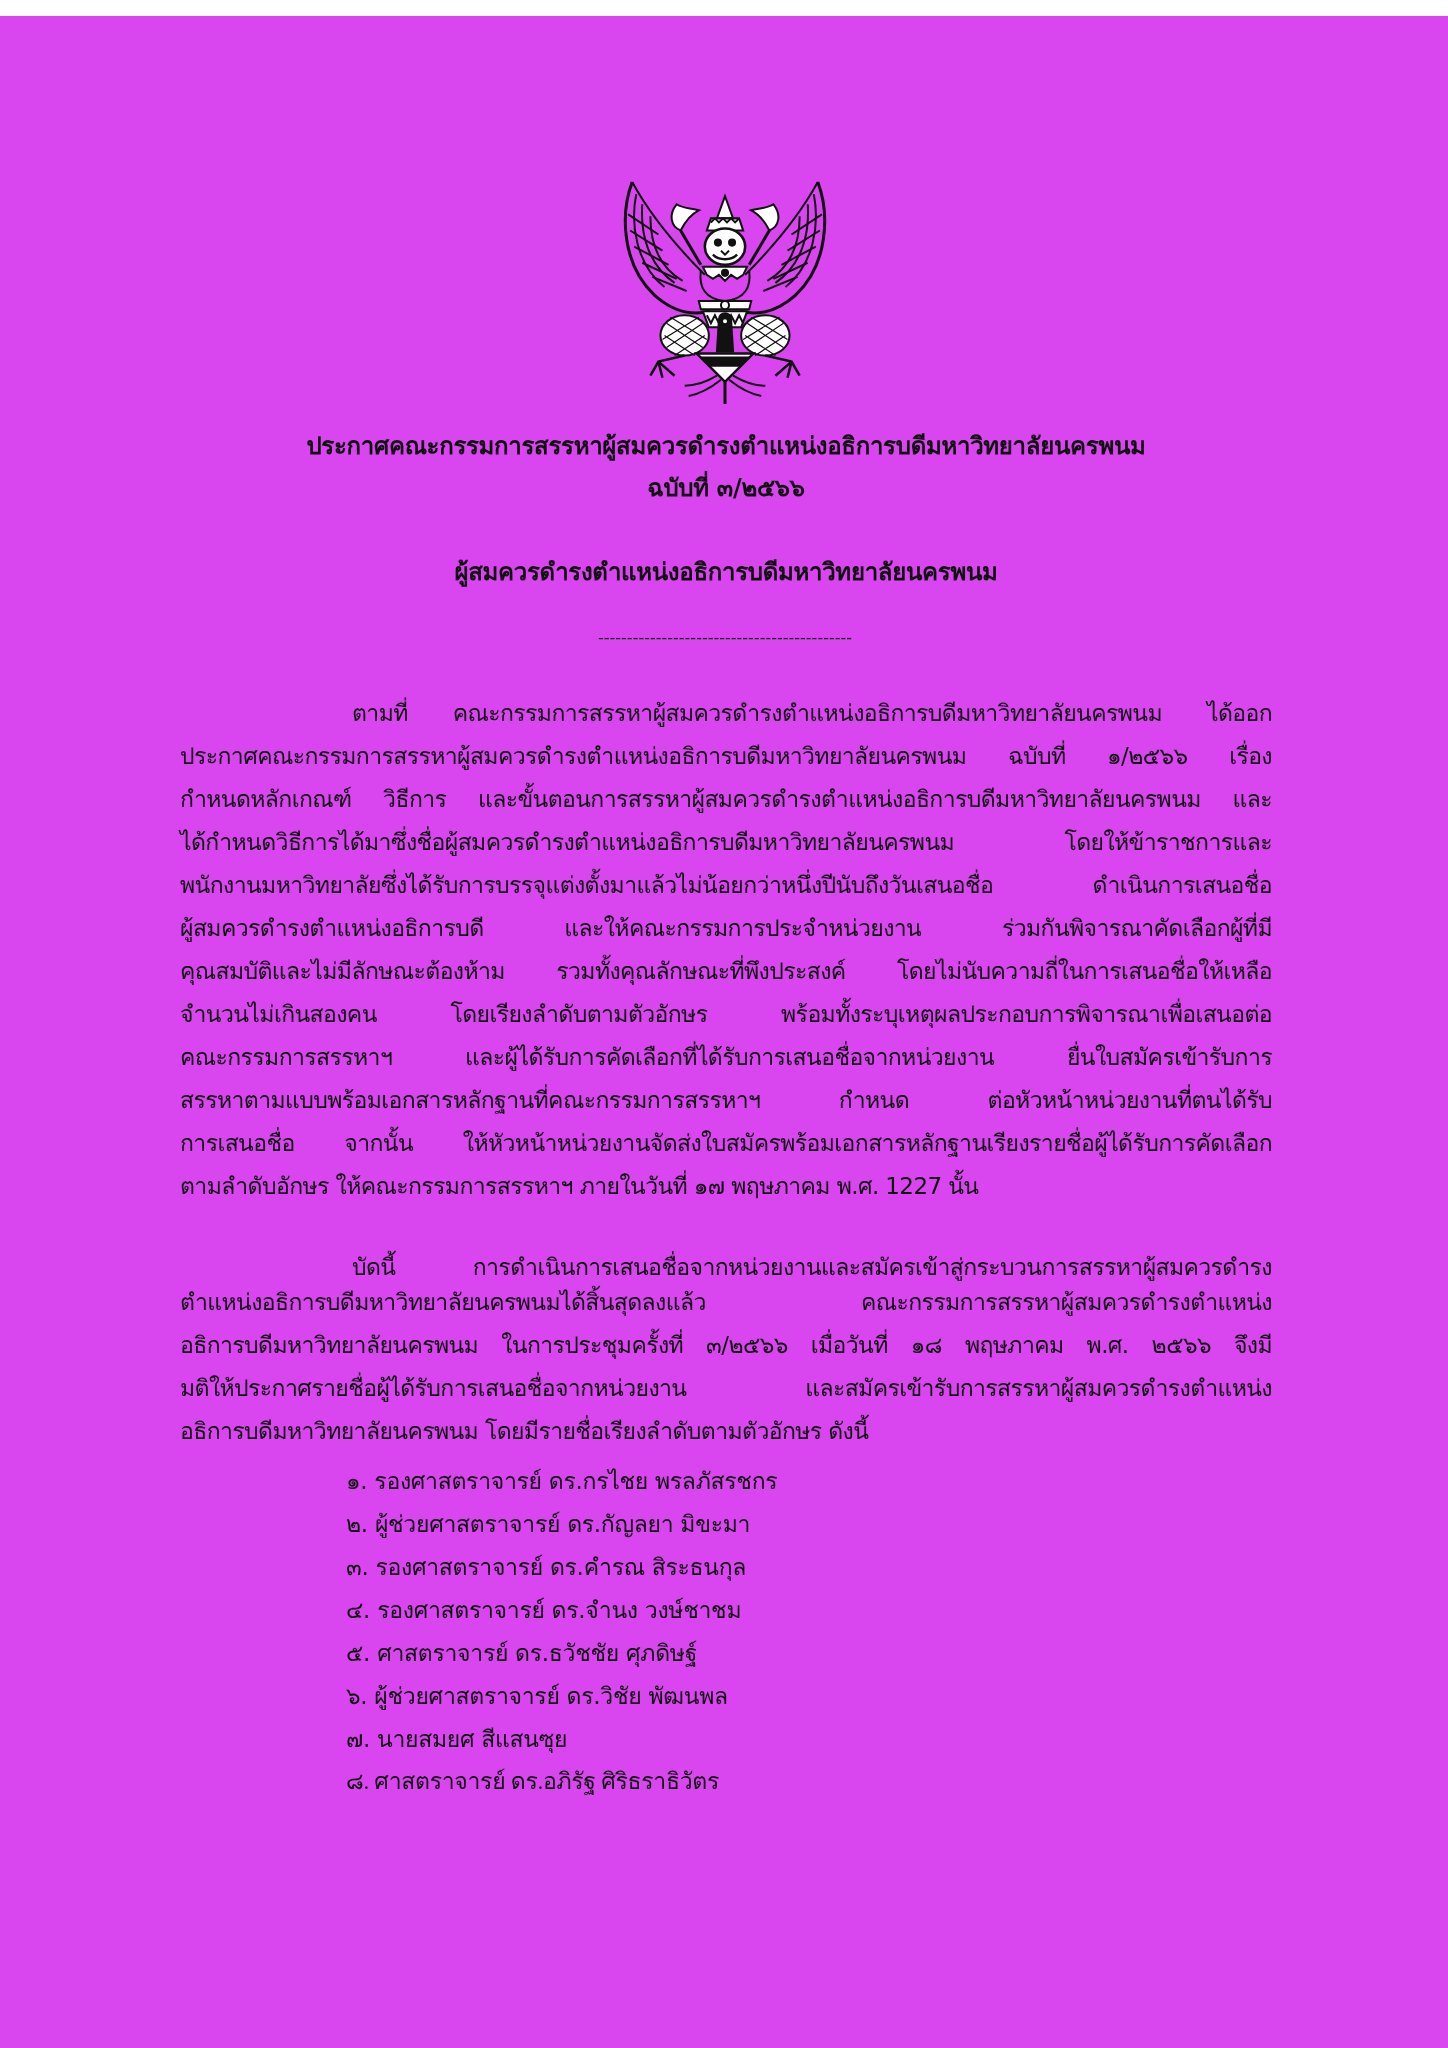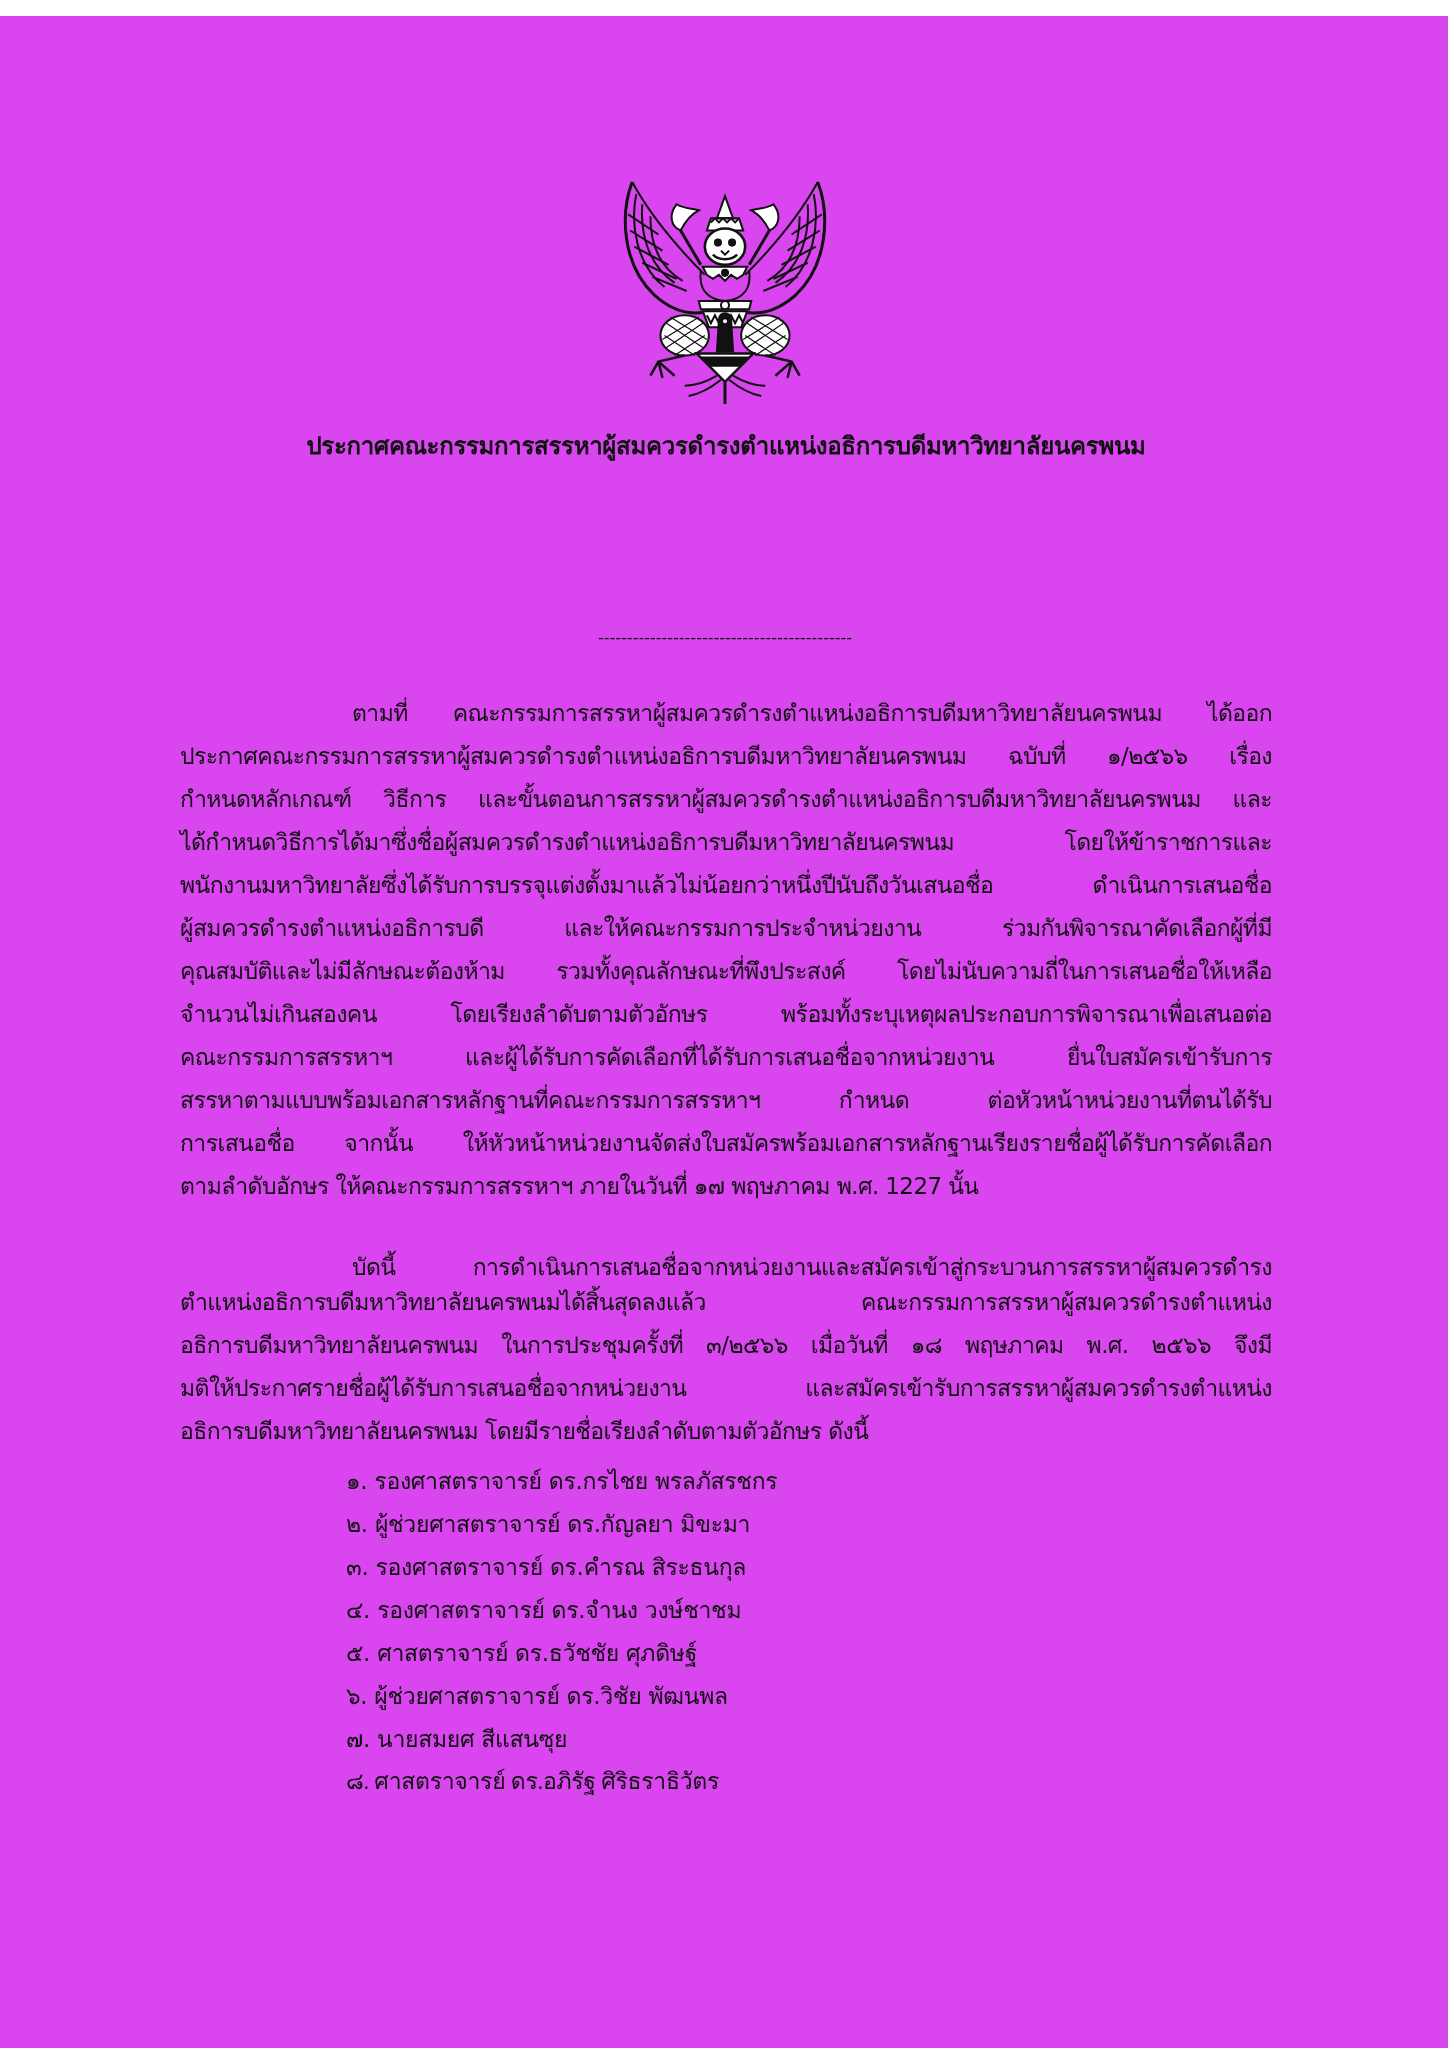--- a/index.html
+++ b/index.html
@@ -153,20 +153,22 @@
       <path d="M70 180 L 44 186 L 36 200 M 44 186 L 48 202 M 44 186 L 60 200" stroke-width="2.5"></path>
       <path d="M150 180 L 176 186 L 184 200 M 176 186 L 172 202 M 176 186 L 160 200" stroke-width="2.5"></path>
 
       <path d="M110 206 L 110 228" stroke-width="3"></path>
       <path d="M106 204 C 96 212, 86 218, 74 220 M 102 200 C 92 206, 80 210, 70 210 M 114 204 C 124 212, 134 218, 146 220 M 118 200 C 128 206, 140 210, 150 210"></path>
     </svg>
   </div>
 
   <div class="header" style="top:410px; height:220px;">
     <div class="header-line" style="top:0px;">ประกาศคณะกรรมการสรรหาผู้สมควรดำรงตำแหน่งอธิการบดีมหาวิทยาลัยนครพนม</div>
+    <div class="header-line" style="top:42px;">ฉบับที่ ๓/๒๕๖๖</div>
+    <div class="header-line" style="top:126px;">ผู้สมควรดำรงตำแหน่งอธิการบดีมหาวิทยาลัยนครพนม</div>
   </div>
 
   <div class="separator">--------------------------------------------</div>
 
   <div>
     <div class="body-line indent" style="top:676px;">ตามที่ คณะกรรมการสรรหาผู้สมควรดำรงตำแหน่งอธิการบดีมหาวิทยาลัยนครพนม ได้ออก</div>
     <div class="body-line" style="top:719px;">ประกาศคณะกรรมการสรรหาผู้สมควรดำรงตำแหน่งอธิการบดีมหาวิทยาลัยนครพนม ฉบับที่ ๑/๒๕๖๖ เรื่อง</div>
     <div class="body-line" style="top:762px;">กำหนดหลักเกณฑ์ วิธีการ และขั้นตอนการสรรหาผู้สมควรดำรงตำแหน่งอธิการบดีมหาวิทยาลัยนครพนม และ</div>
     <div class="body-line" style="top:805px;">ได้กำหนดวิธีการได้มาซึ่งชื่อผู้สมควรดำรงตำแหน่งอธิการบดีมหาวิทยาลัยนครพนม โดยให้ข้าราชการและ</div>
     <div class="body-line" style="top:848px;">พนักงานมหาวิทยาลัยซึ่งได้รับการบรรจุแต่งตั้งมาแล้วไม่น้อยกว่าหนึ่งปีนับถึงวันเสนอชื่อ ดำเนินการเสนอชื่อ</div>

